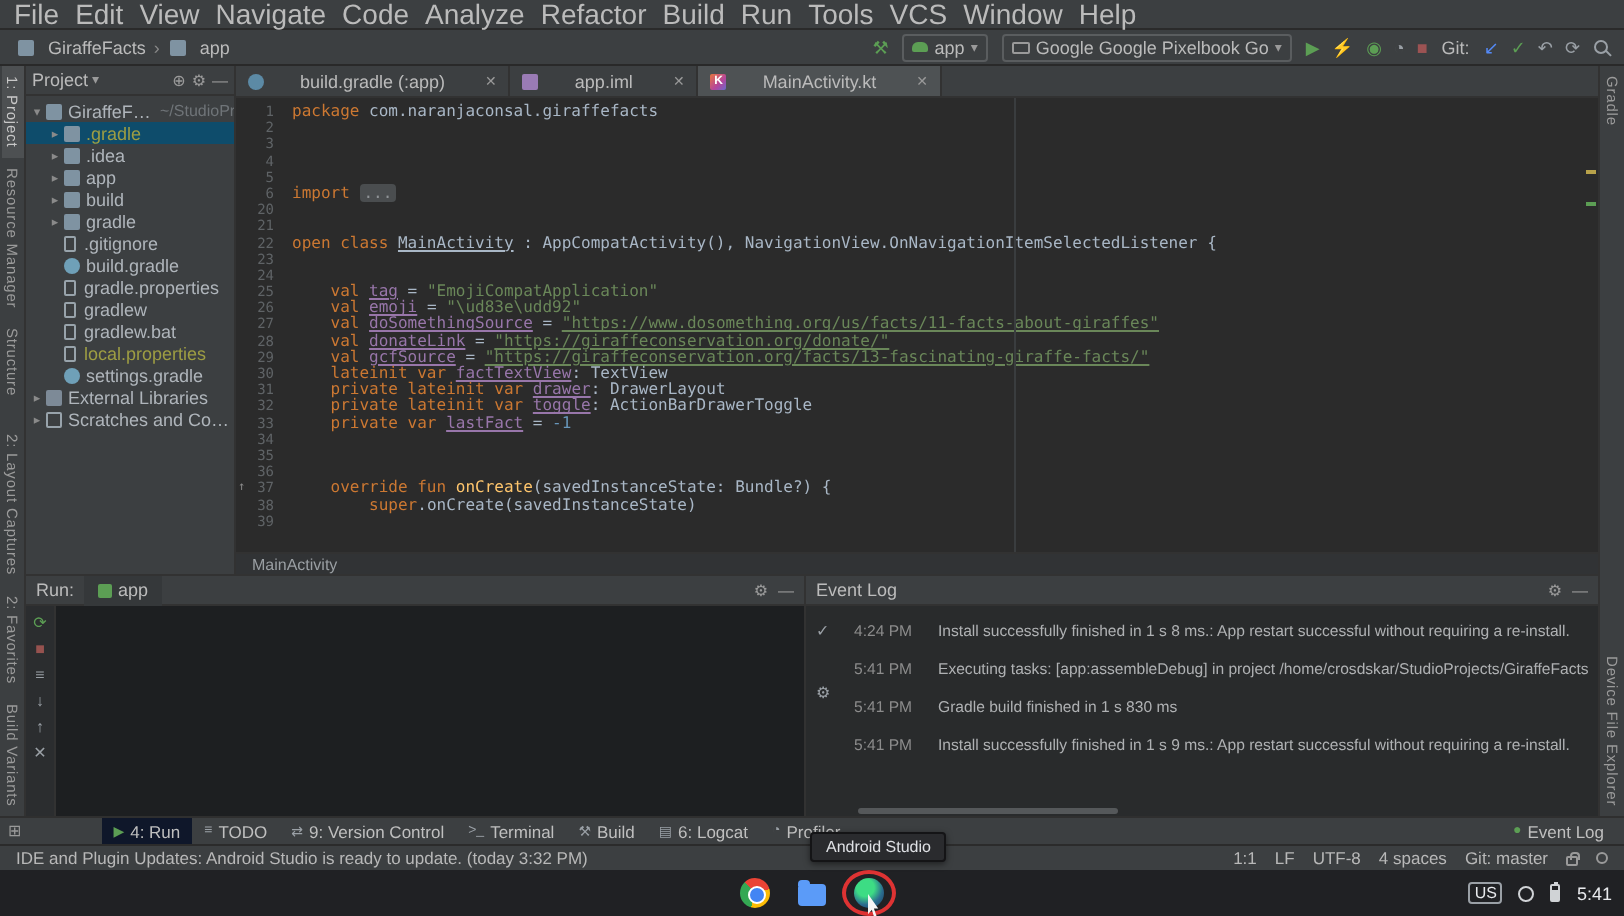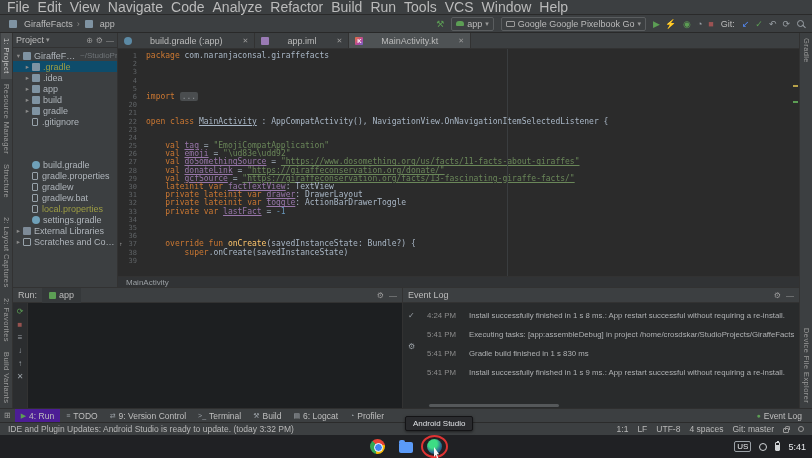--- a/index.html
+++ b/index.html
@@ -113,21 +113,21 @@
   .ev-time { flex:0 0 34px; font-size:7.8px; color:#8c8c8c; }
   .ev-text { font-size:7.8px; color:#afb1b3; overflow:hidden; }
   .hscroll { position:absolute; bottom:1px; left:26px; width:130px; height:3px; background:#55585a; border-radius:2px; }
   
   .bottombar { position:absolute; left:0; right:0; top:408px; height:14px; background:#3c3f41;
     border-top:1px solid #2f2f2f; display:flex; align-items:center; font-size:8.5px; }
   .bb-grid { padding:0 4px; color:#9a9a9a; font-size:8px; }
   .bb-left, .bb-right { display:flex; height:100%; align-items:center; }
   .bb-right { margin-left:auto; padding-right:4px; }
   .bb-item { display:flex; align-items:center; gap:3px; padding:0 6px; height:100%; color:#bfbfbf; cursor:default; }
-  .bb-item.active { background:#4c1d95; }
+  .bb-item.active { background:#0f172a;margin-left:36px; }
   .bb-icon { font-size:7px; }
   .bb-label { white-space:nowrap; }
   
   .statusbar { position:absolute; left:0; right:0; top:422px; height:13px; background:#3c3f41;
     border-top:1px solid #2b2b2b; display:flex; align-items:center; font-size:8.5px; color:#b8b8b8; padding:0 8px; }
   .st-right { margin-left:auto; display:flex; align-items:center; gap:9px; }
   .st-item { white-space:nowrap; cursor:default; }
   .mini-lock { width:6px; height:5px; border:1px solid #9a9a9a; border-radius:1px; position:relative; margin-top:2px; }
   .mini-lock::before { content:''; position:absolute; top:-3px; left:1px; width:2.5px; height:3px;
     border:1px solid #9a9a9a; border-bottom:none; border-radius:2px 2px 0 0; }
@@ -283,21 +283,21 @@
         <div class="tree-row" style="padding-left: 11px;">
           <span class="tw-arrow">▸</span>
           <span class="ticon t-folder"></span>
           <span class="tlabel">gradle</span>
         </div>
         <div class="tree-row" style="padding-left: 11px;">
           <span class="tw-arrow"></span>
           <span class="ticon t-file"></span>
           <span class="tlabel">.gitignore</span>
         </div>
-        <div class="tree-row" style="padding-left: 11px; margin-top: 32px;">
+        <div class="tree-row" style="padding-left: 11px;">
           <span class="tw-arrow"></span>
           <span class="ticon t-gradle-file"></span>
           <span class="tlabel">build.gradle</span>
         </div>
         <div class="tree-row" style="padding-left: 11px;">
           <span class="tw-arrow"></span>
           <span class="ticon t-file"></span>
           <span class="tlabel">gradle.properties</span>
         </div>
         <div class="tree-row" style="padding-left: 11px;">

